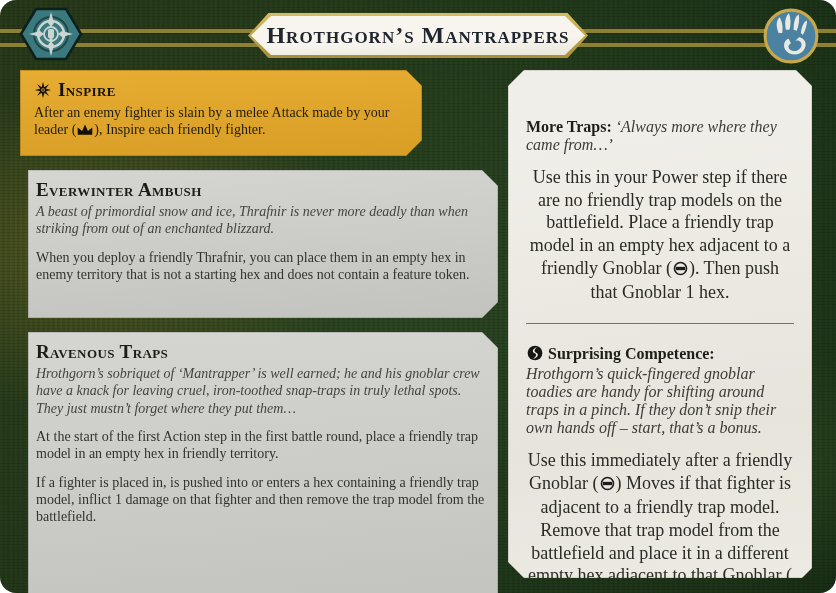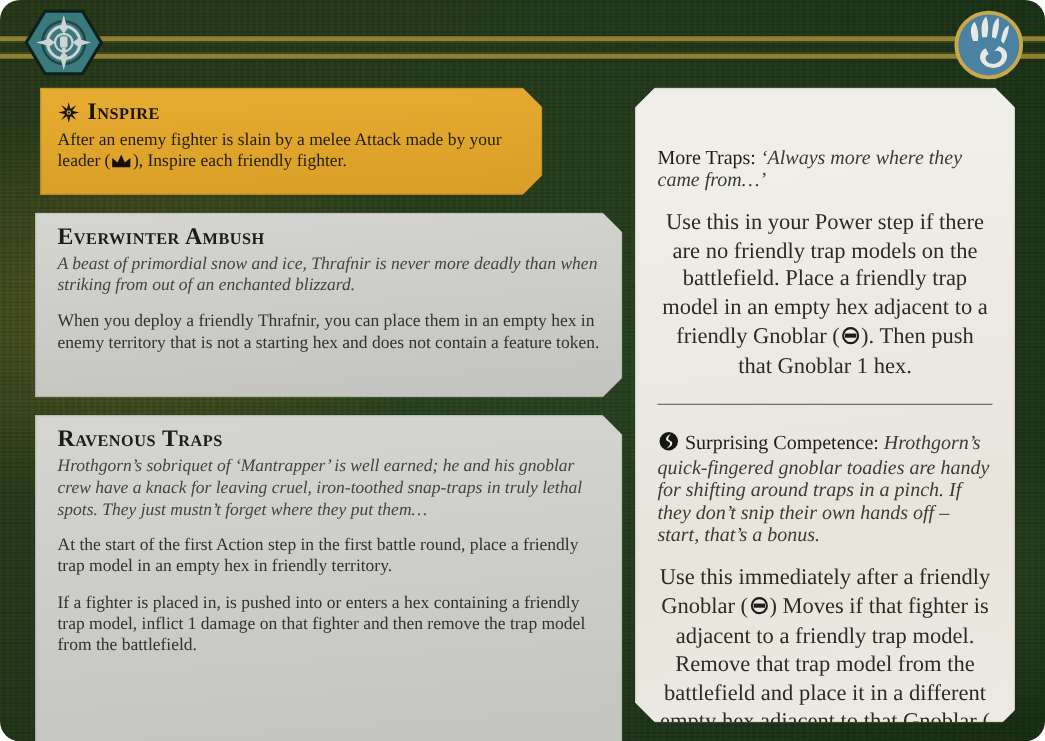--- a/index.html
+++ b/index.html
@@ -32,39 +32,39 @@
     display:flex;align-items:center;justify-content:center;}
   .banner-title{font-variant:small-caps;font-weight:700;font-size:24px;letter-spacing:1px;color:#20252f;}
   
   .emblem{position:absolute;z-index:3;}
   .emblem.left{left:18px;top:5px;}
   .emblem.right{right:16px;top:7px;}
   
   .box{position:absolute;box-sizing:border-box;z-index:2;}
   .cut-right{clip-path:polygon(0 0, calc(100% - 16px) 0, 100% 16px, 100% calc(100% - 16px), calc(100% - 16px) 100%, 0 100%);}
   .cut-left-top{clip-path:polygon(16px 0, calc(100% - 16px) 0, 100% 16px, 100% calc(100% - 10px), calc(100% - 10px) 100%, 16px 100%, 0 calc(100% - 16px), 0 16px);}
-  .inspire-box{left:32px;top:70px;width:402px;height:86px;
+  .inspire-box{left:20px;top:70px;width:402px;height:86px;
     background:linear-gradient(178deg,#e7ac32,#d89e25);
     box-shadow:inset 0 0 0 1px rgba(90,60,0,0.25);
     padding:9px 14px;color:#201c0e;}
   .gray-box{background:linear-gradient(176deg,#d5d5d1,#c2c2be);
     box-shadow:inset 0 0 0 1px rgba(0,0,0,0.12);
-    padding:9px 18px;color:#33332e;}
+    padding:9px 8px;color:#33332e;}
   .ew-box{left:28px;top:170px;width:470px;height:148px;}
   .rt-box{left:28px;top:332px;width:470px;height:284px;}
   .panel{left:508px;top:70px;width:304px;height:508px;
     background:linear-gradient(172deg,#f0eee8 15%,#e6e4db 70%,#eceae2);
     box-shadow:inset 0 0 0 1px rgba(0,0,0,0.10);
     padding:48px 18px 14px;color:#2b2b26;}
   .box-title{font-variant:small-caps;font-weight:700;font-size:19px;line-height:1.15;letter-spacing:.4px;color:#1d1d16;margin:0 0 2px;}
   .inspire-box .box-title{color:#17130a;display:flex;align-items:center;gap:6px;margin-bottom:3px;}
   .body-text{font-size:14px;line-height:1.24;margin:0;}
   .flavor{font-style:italic;color:#45453f;font-size:14px;line-height:1.24;margin:0 0 11px;}
   .panel .body-text{font-size:18px;line-height:1.26;text-align:center;}
-  .panel .lead{font-weight:400;color:#1e1e18;}
+  .panel .lead{font-weight:700;color:#1e1e18;}
   .panel .flavor-inline{font-style:italic;color:#3c3c36;}
   .panel p{margin:0 0 12px;}
   .divider{border:none;border-top:1px solid #71716b;margin:19px 0 21px;}
   .inline-icon{display:inline-block;vertical-align:-2px;margin:0 1px;}
   .sun-icon-wrap{display:inline-flex;}
 </style>
 </head>
 <body>
 
 <div class="card">
@@ -93,20 +93,25 @@
       <g fill="#e9e9e4">
         <path d="M16 25 C13 18 14 13 17 10 C19.5 14 20.5 20 19.5 25 Z"></path>
         <path d="M23 22 C21.5 13 23 9 26 6 C28 11 28 17 26.5 22 Z"></path>
         <path d="M30.5 22 C30.5 13 32.5 9 35.5 7 C36.5 12 35.5 18 33.5 23 Z"></path>
         <path d="M37.5 25 C38.5 18 40.5 14 43.5 13 C43.5 18 41.5 23 39.5 27 Z"></path>
         <path d="M36 29 C42.5 31 44 37 40 42 C36 47 27 47 23 42 C20 38 21 33 25.5 30.5 L28 35 C25 36.5 24.8 39.5 27.5 41.5 C31.5 44 37 42 38 37.5 C38.8 33.8 35.5 31.5 32 32.8 Z"></path>
       </g>
     </svg>
   </div>
 
+  <div class="banner-outer">
+    <div class="banner-inner">
+      <span class="banner-title">Hrothgorn’s Mantrappers</span>
+    </div>
+  </div>
 
   <div class="box inspire-box cut-right">
     <div class="box-title">
       <span class="sun-icon-wrap">
         <svg width="18" height="18" viewBox="0 0 24 24" fill="#17130a">
             <path d="M12 1 L13.8 8.2 L20 4 L15.8 10.2 L23 12 L15.8 13.8 L20 20 L13.8 15.8 L12 23 L10.2 15.8 L4 20 L8.2 13.8 L1 12 L8.2 10.2 L4 4 L10.2 8.2 Z"></path>
             <circle cx="12" cy="12" r="2.4" fill="#e7ac32"></circle>
             <circle cx="12" cy="12" r="1.2" fill="#17130a"></circle>
           </svg>
       </span>

